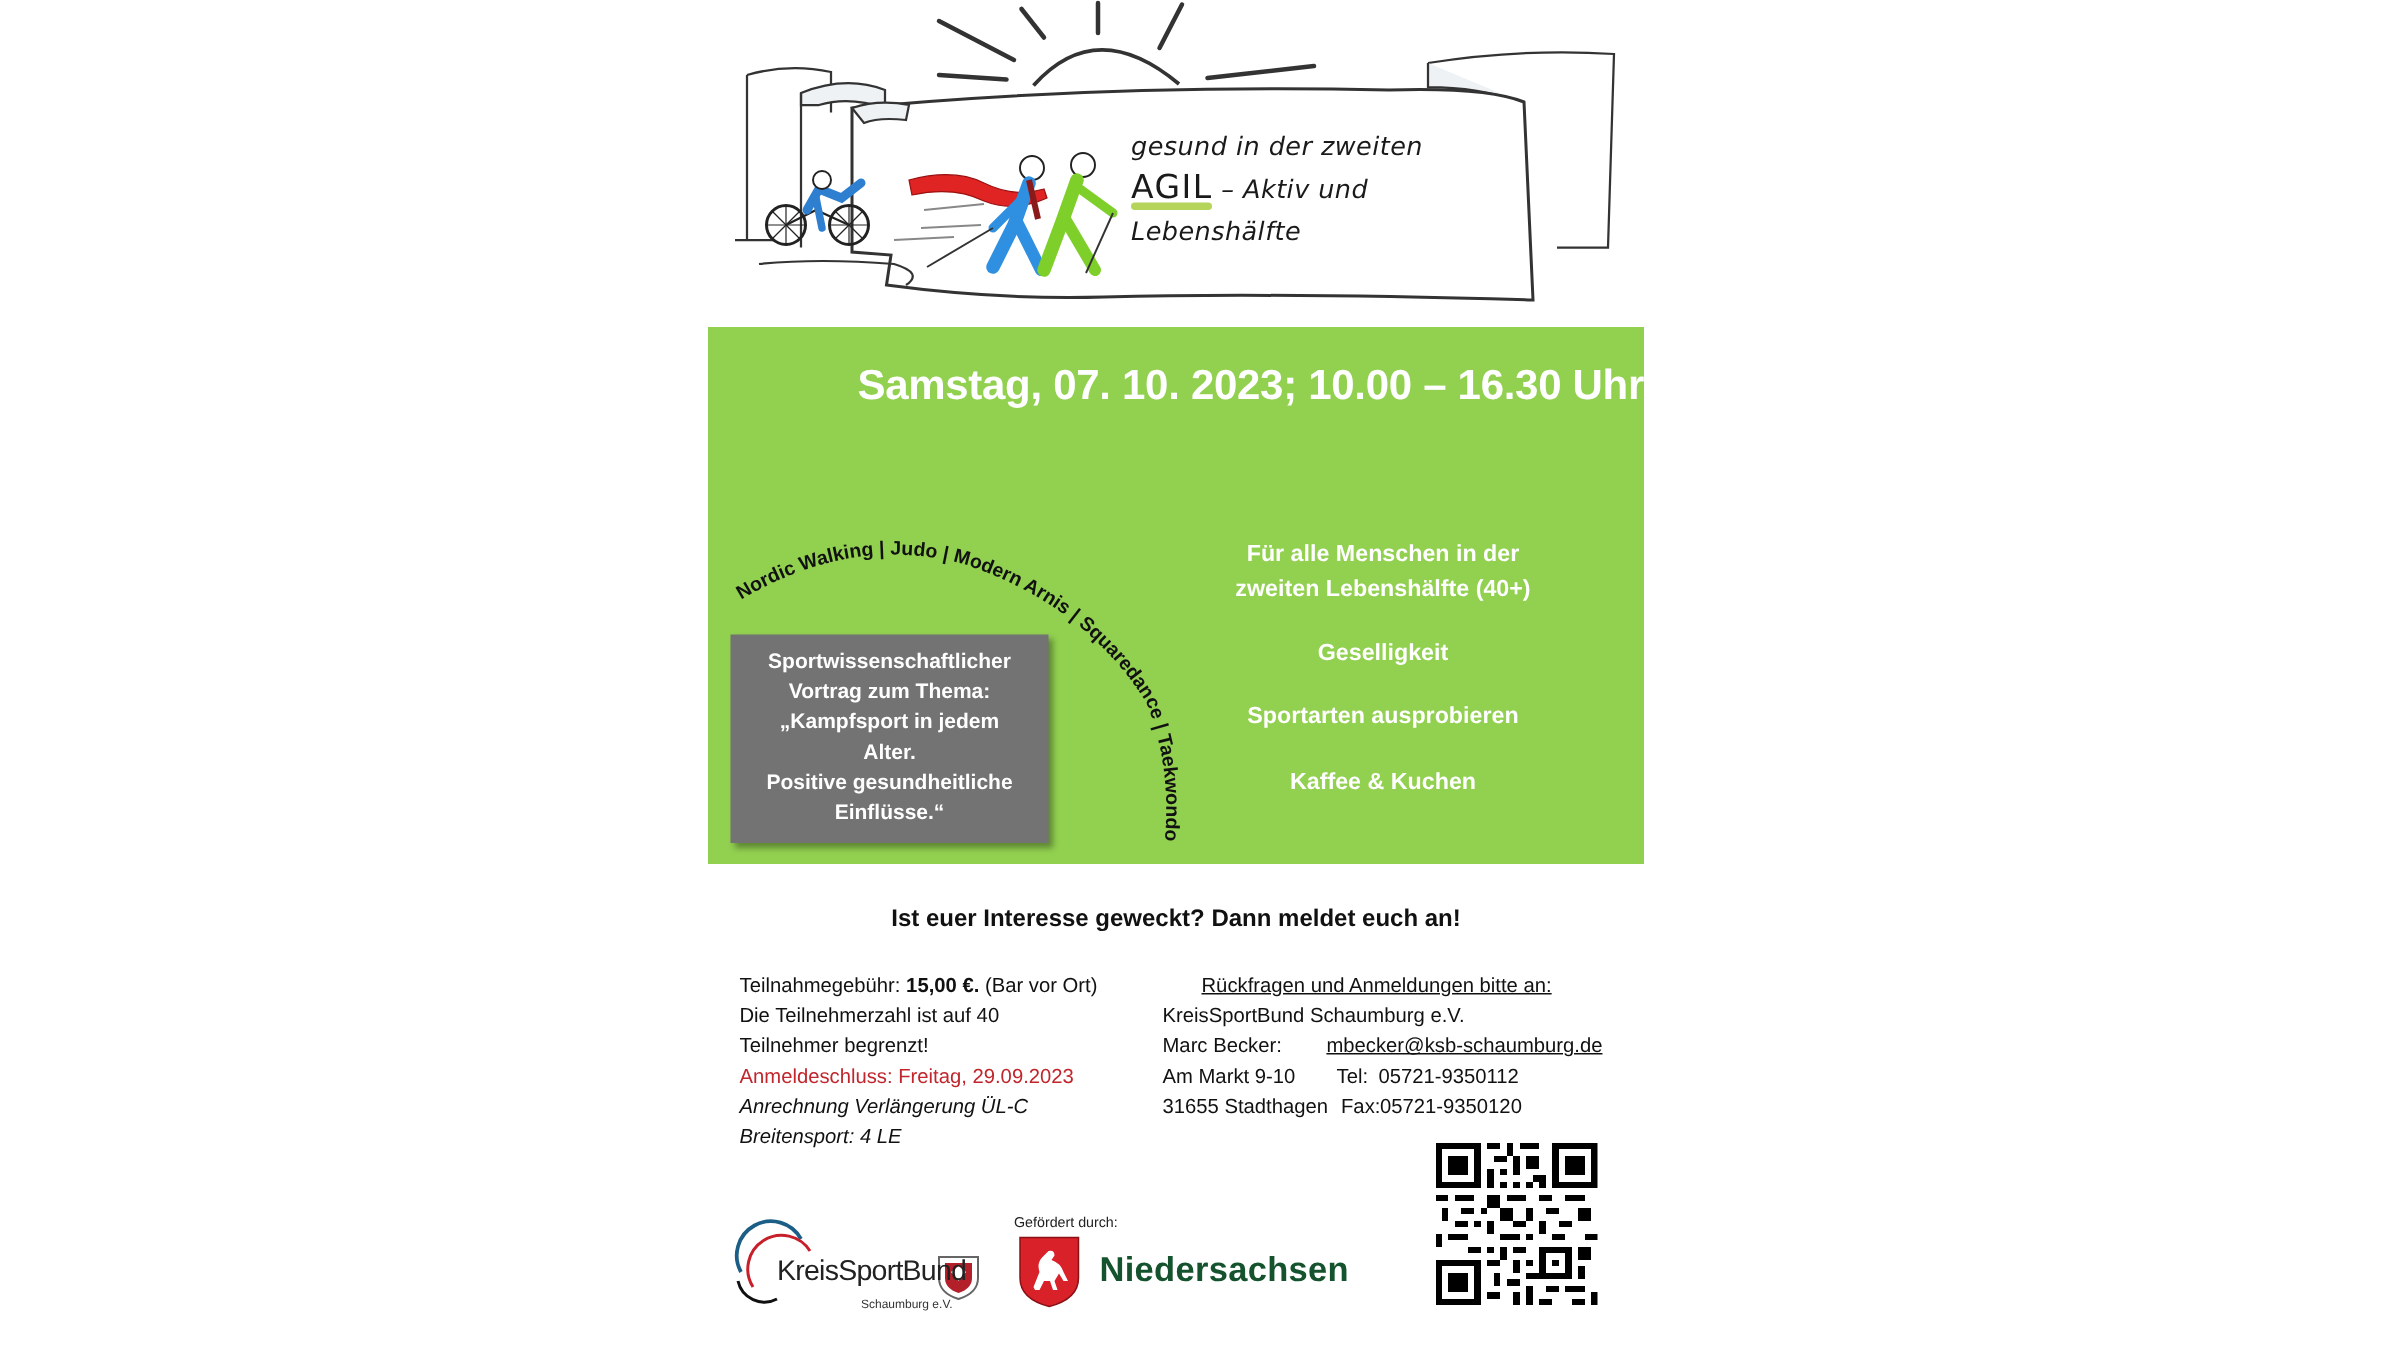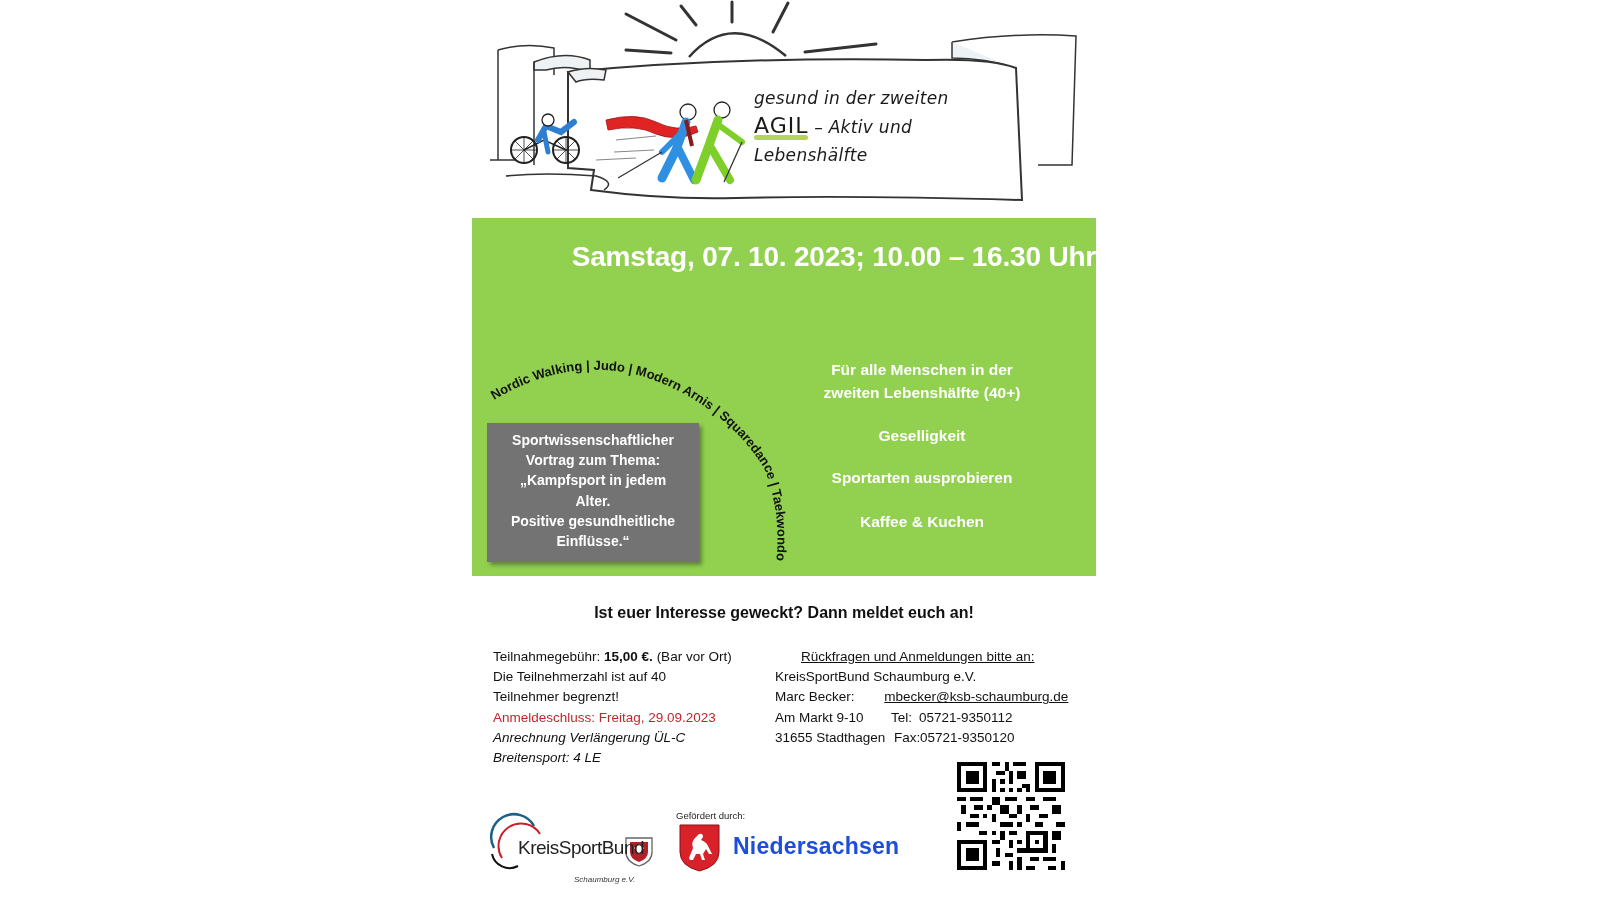--- a/index.html
+++ b/index.html
@@ -40,25 +40,25 @@
 
     .info-right { position: absolute; left: 775px; top: 647px; width: 300px; font-size: 13.5px; line-height: 20.2px; color: #111; }
     .info-right .u { text-decoration: underline; margin-left: 26px; }
     .info-right .bold { font-weight: normal; }
     .info-right .tab { display: inline-block; }
 
     
     .ksb-logo { position: absolute; left: 488px; top: 808px; width: 170px; height: 65px; }
     .ksb-logo svg { position: absolute; left: 0; top: 0; }
     .ksb-name { position: absolute; left: 30px; top: 29px; font-size: 19px; color: #222; letter-spacing: -0.5px; }
-    .ksb-sub { position: absolute; left: 86px; top: 67px; font-size: 8px; color: #333; font-style: italic; }
+    .ksb-sub { position: absolute; left: 86px; top: 57px; font-size: 8px; color: #333; }
 
     .funded-label { position: absolute; left: 676px; top: 810px; font-size: 9.5px; color: #222; }
     .nds-crest { position: absolute; left: 679px; top: 824px; width: 41px; height: 48px; }
-    .nds-name { position: absolute; left: 733px; top: 833px; font-size: 23px; font-weight: bold; color: #1d4ed8; letter-spacing: 0.2px; }
+    .nds-name { position: absolute; left: 733px; top: 833px; font-size: 23px; font-weight: bold; color: #14532d; letter-spacing: 0.2px; }
 
     .qr-code { position: absolute; left: 957px; top: 762px; width: 108px; height: 108px; }
   </style>
 </head>
 <body>
 
 <div class="flyer">
 
   <div class="header-illustration">
     <svg viewBox="0 0 600 210">

